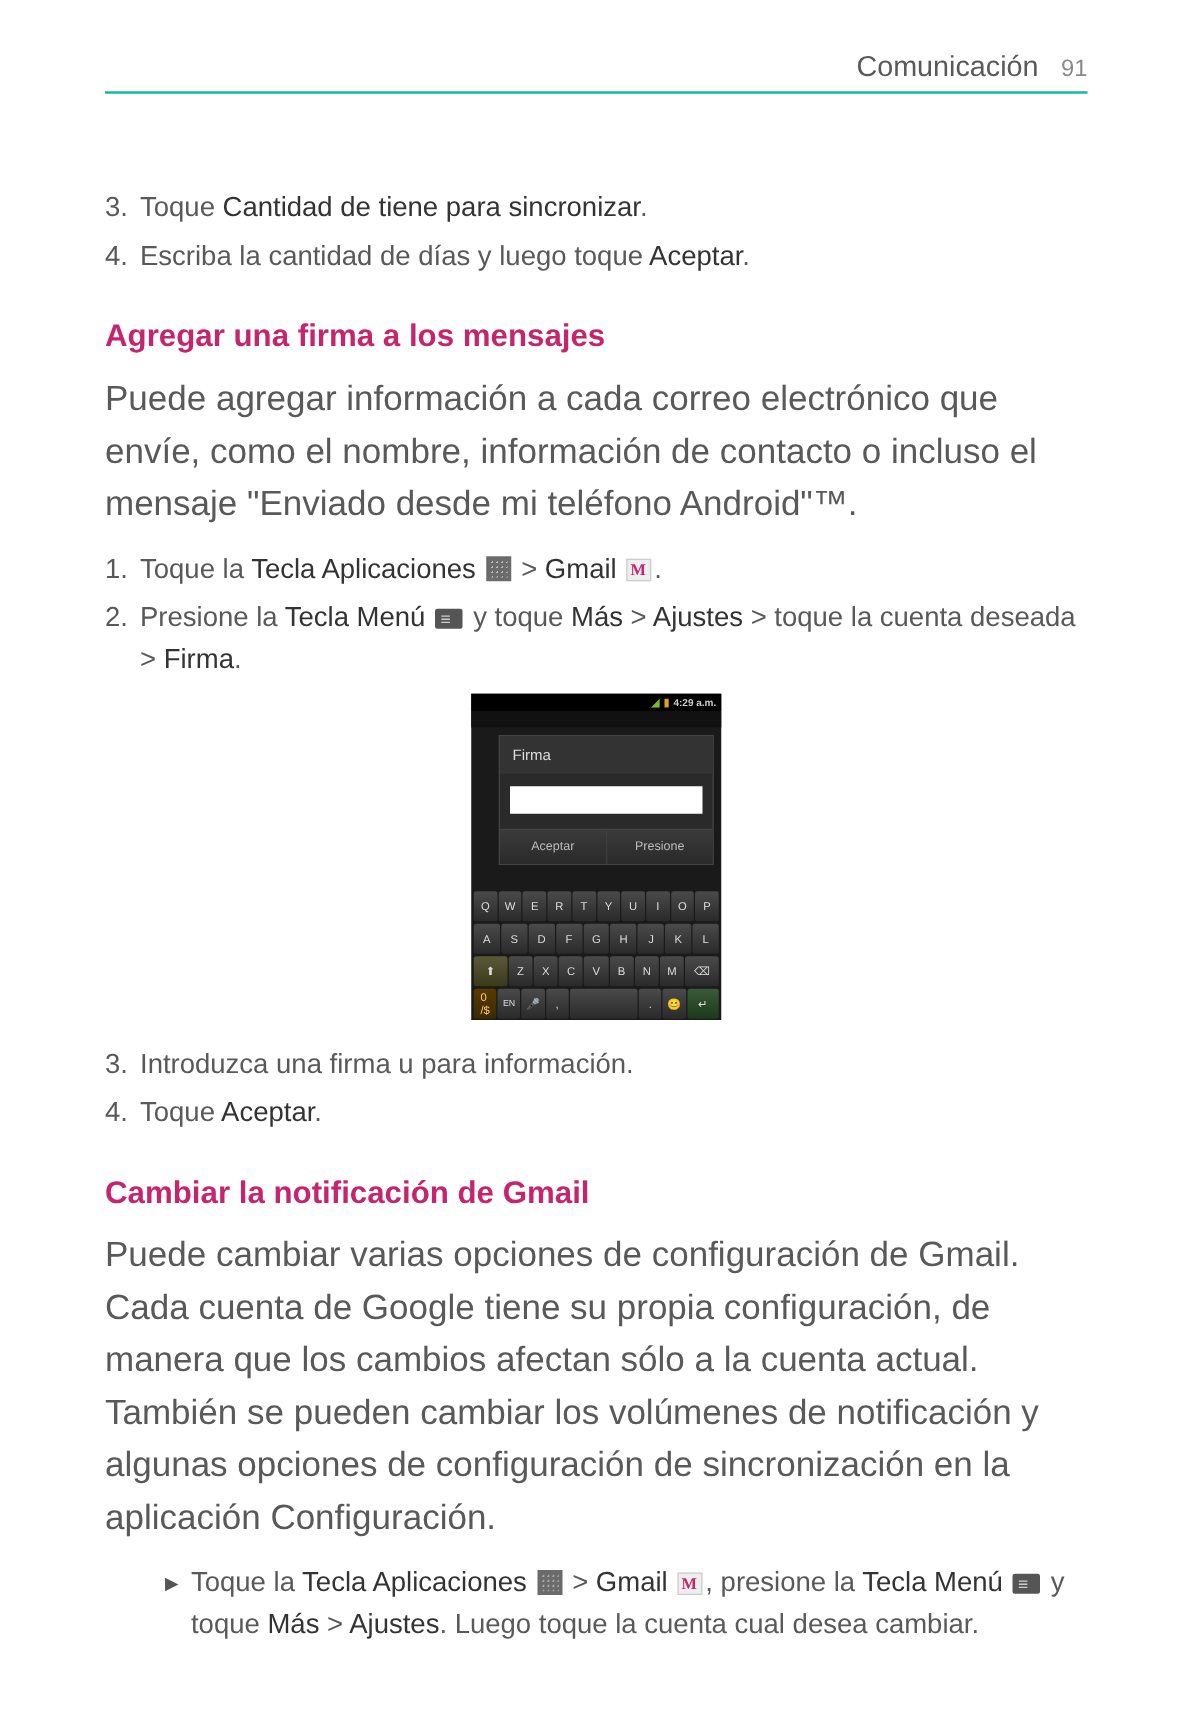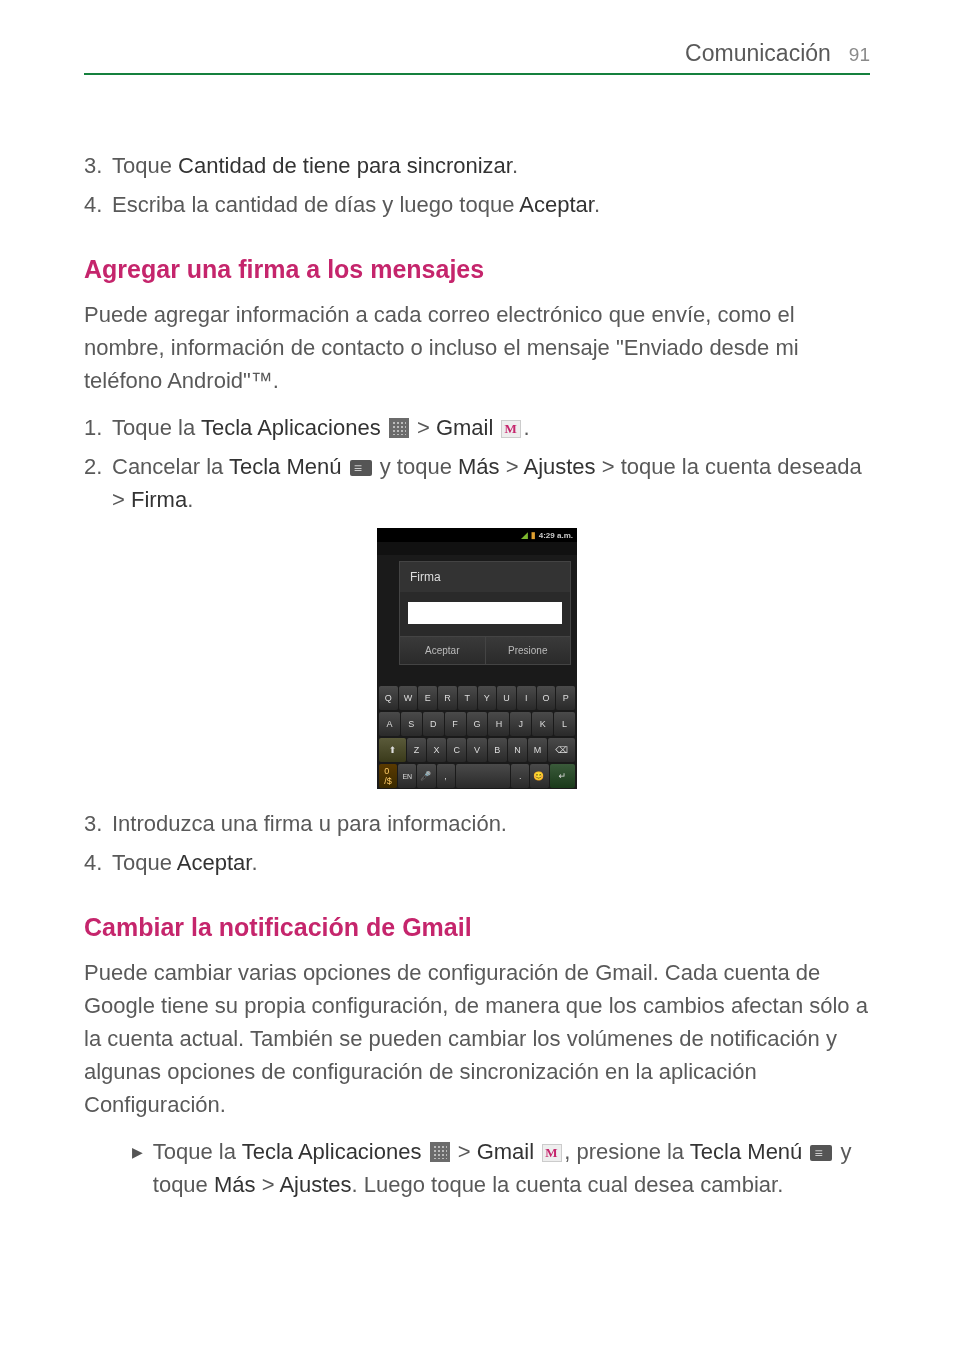--- a/index.html
+++ b/index.html
@@ -12,21 +12,21 @@
       padding: 40px 84px 40px 84px;
       position: relative;
     }
     .header {
       display: flex;
       justify-content: flex-end;
       align-items: baseline;
       gap: 18px;
       font-size: 23px;
       color: #595959;
-      border-bottom: 2px solid #15803d;
+      border-bottom: 2px solid #14b8a6;
       padding-bottom: 6px;
       margin-bottom: 74px;
     }
     .header .pagenum { font-size: 19px; color: #8a8a8a; }
     .ol-item {
       display: flex;
       font-size: 22px;
       line-height: 1.5;
       margin-bottom: 6px;
     }
@@ -34,21 +34,21 @@
     .ol-body { flex: 1; }
     .bold { color: #333; font-weight: 400; }
     .h2 {
       color: #c5256c;
       font-size: 25px;
       font-weight: 700;
       margin-top: 34px;
       margin-bottom: 14px;
     }
     .para {
-      font-size: 22px;
+      font-size: 28px;
       line-height: 1.5;
       margin-bottom: 14px;
     }
     .icon-apps {
       display: inline-block;
       width: 20px; height: 20px;
       background: #6b6b6b;
       vertical-align: -3px;
       margin: 0 2px;
       position: relative;
@@ -218,21 +218,21 @@
   <div class="ol-num">1.</div>
   <div class="ol-body">
     <span>Toque la </span><span class="bold">Tecla Aplicaciones</span>
     <span class="icon-apps"></span><span> &gt; </span><span class="bold">Gmail</span>
     <span class="icon-gmail"></span><span>.</span>
   </div>
 </div>
 <div class="ol-item">
   <div class="ol-num">2.</div>
   <div class="ol-body">
-    <span>Cancelar la </span><span class="bold">Tecla Menú</span>
+    <span>Presione la </span><span class="bold">Tecla Menú</span>
     <span class="icon-menu"></span><span> y toque </span><span class="bold">Más</span><span> &gt; </span><span class="bold">Ajustes</span><span> &gt; toque la cuenta deseada &gt; </span><span class="bold">Firma</span><span>.</span>
   </div>
 </div>
 
 <div class="screenshot-wrap">
   <div class="phone">
     <div class="phone-status">
       <span class="sig">◢</span>
       <span class="bat">▮</span>
       <span class="time">4:29 a.m.</span>

